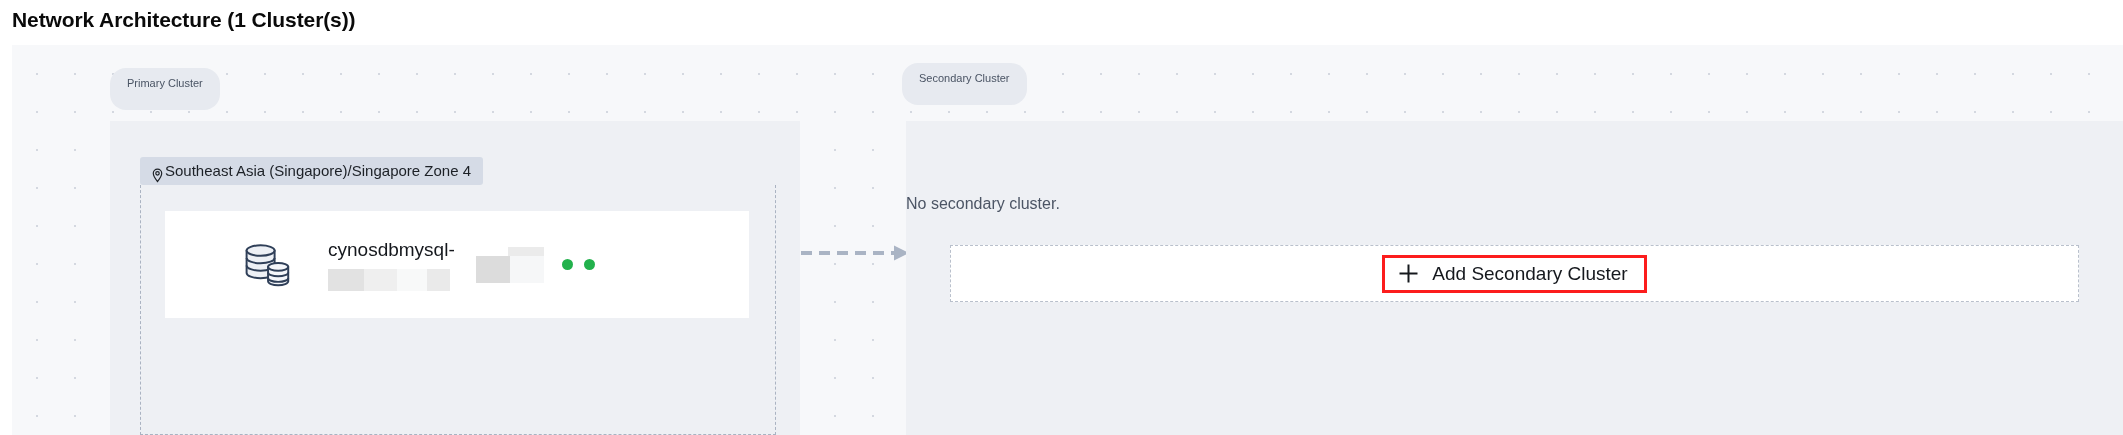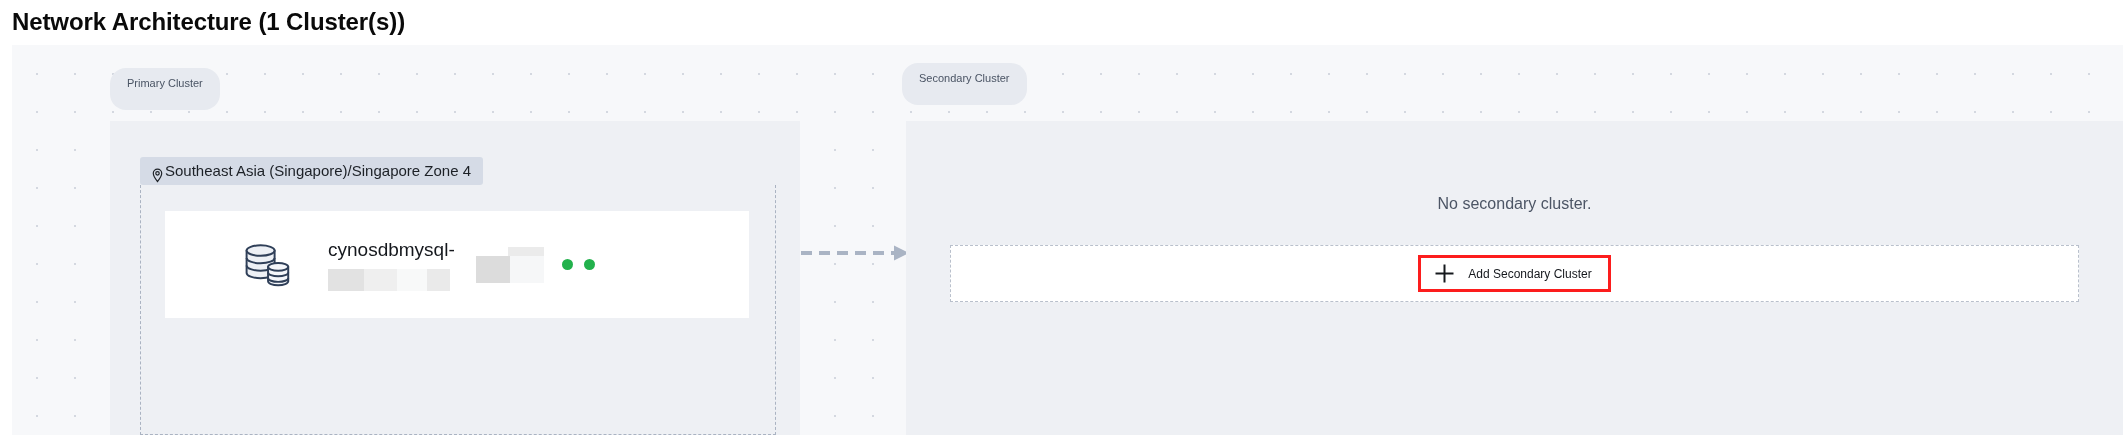--- a/index.html
+++ b/index.html
@@ -13,21 +13,21 @@
     font-family: "Liberation Sans", sans-serif;
     overflow: hidden;
     position: relative;
   }
 
   
   #page-title {
     position: absolute;
     left: 12px;
     top: 8px;
-    font-size: 24px;
+    font-size: 21px;
     font-weight: bold;
     color: #0a0a0a;
     letter-spacing: -0.1px;
     white-space: nowrap;
   }
 
   
   #diagram-canvas {
     position: absolute;
     left: 12px;
@@ -165,21 +165,20 @@
   .status-dot {
     width: 11px; height: 11px; border-radius: 50%;
     display: block;
   }
 
   
   #no-secondary-text {
     position: absolute;
     left: 0; right: 0;
     top: 74px;
-    text-align: center;
     font-size: 16px;
     color: #4c5565;
   }
 
   #add-secondary-slot {
     position: absolute;
     left: 44px;
     top: 124px;
     width: 1129px;
     height: 57px;
@@ -200,21 +199,21 @@
     box-sizing: border-box;
     cursor: pointer;
     font-family: "Liberation Sans", sans-serif;
   }
   #add-secondary-button .plus-icon {
     display: block;
     width: 21px; height: 21px;
     flex: 0 0 auto;
   }
   #add-secondary-label {
-    font-size: 12px;
+    font-size: 19px;
     color: #15181d;
     white-space: nowrap;
   }
 
   
   #connector-arrow {
     position: absolute;
     left: 789px;
     top: 198px;
     width: 110px;

